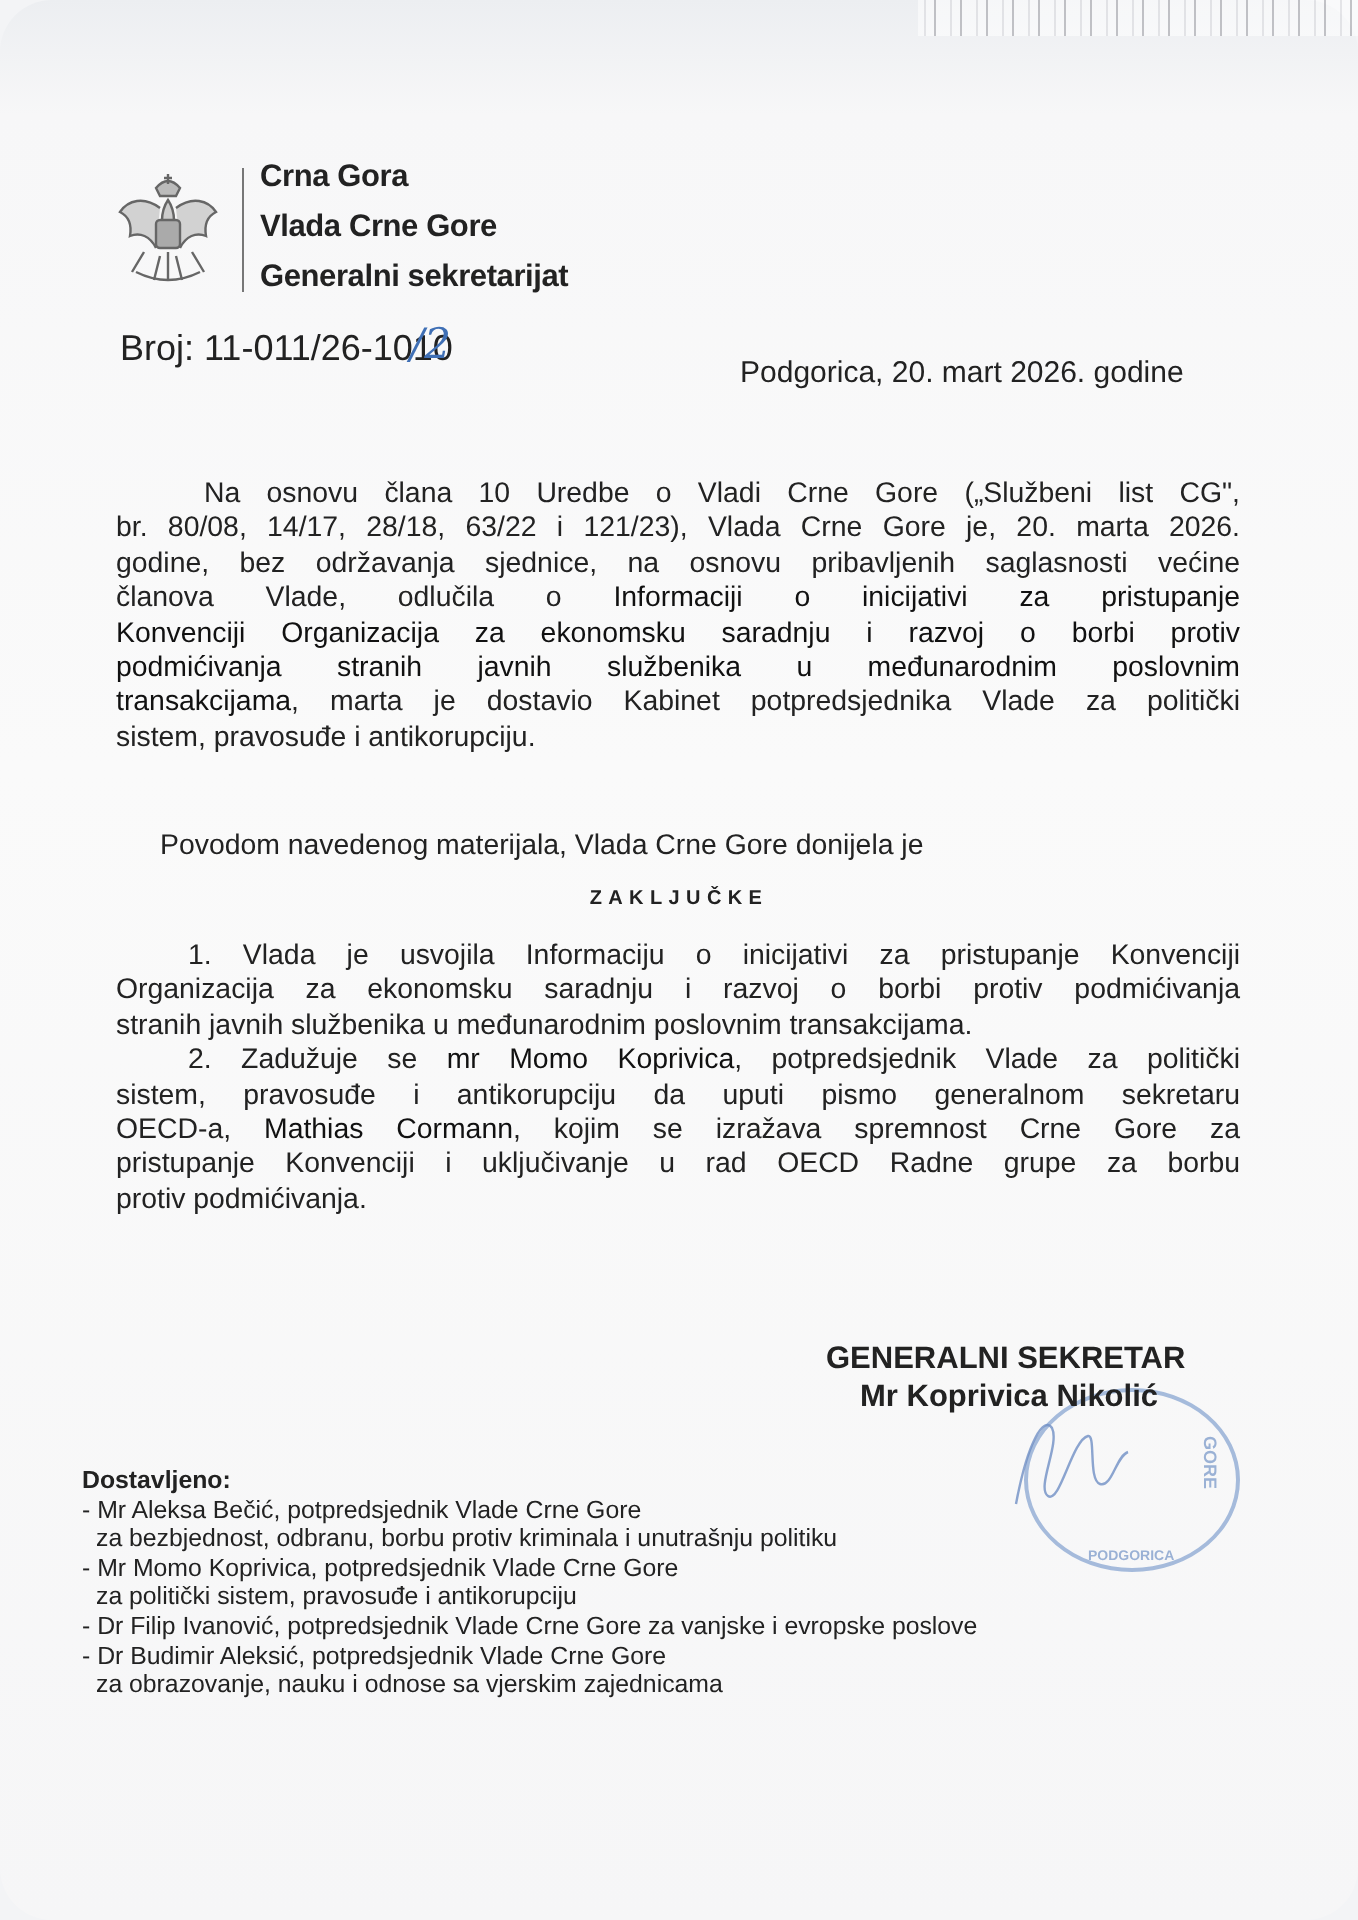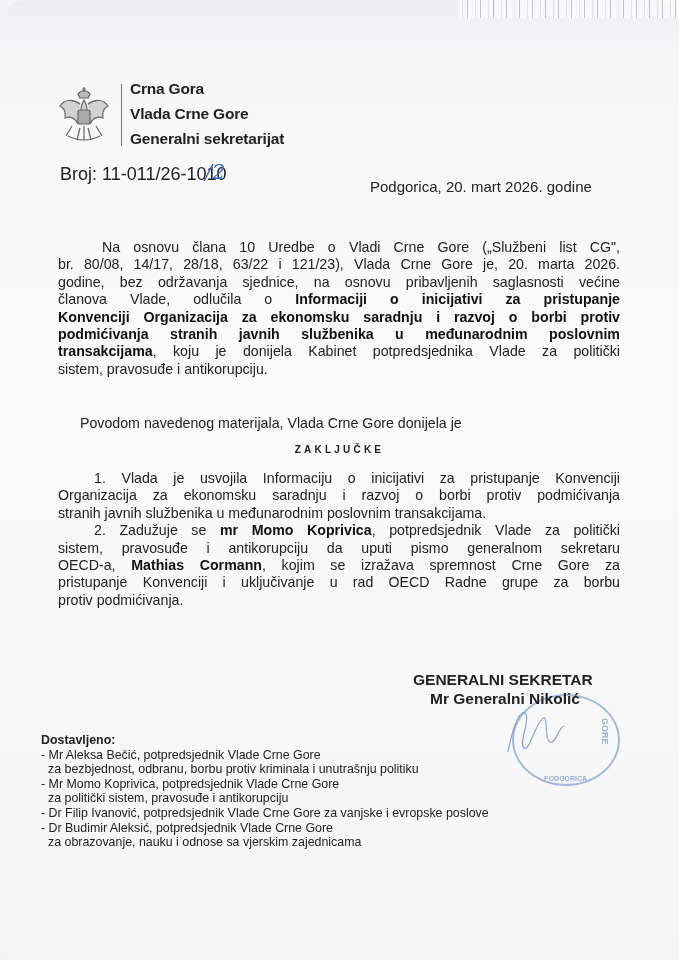--- a/index.html
+++ b/index.html
@@ -26,21 +26,21 @@
     .vline { position: absolute; left: 121px; top: 84px; width: 1px; height: 62px; background: #777; }
     .hdr { position: absolute; left: 130px; font-size: 15.5px; font-weight: bold; color: #222; letter-spacing: -0.2px; }
     .hdr1 { top: 80px; } .hdr2 { top: 105px; } .hdr3 { top: 130px; }
     .broj { position: absolute; left: 60px; top: 164px; font-size: 18px; color: #222; }
     .broj-hand { position: absolute; left: 205px; top: 160px; font-size: 21px; color: #3f6fb5; font-style: italic; font-family: "DejaVu Serif", serif; }
     .place-date { position: absolute; left: 370px; top: 178px; font-size: 15px; color: #222; }
 
     .body-text { position: absolute; left: 58px; width: 562px; font-size: 14.2px; line-height: 17.4px; color: #222; }
     .line { display: block; white-space: nowrap; text-align: justify; text-align-last: justify; }
     .line.last { text-align-last: left; }
-    b { font-weight: bold; color: #111; margin-top: 28px; }
+    b { font-weight: normal; color: #111; margin-top: 28px; }
     .p1 { top: 239px; }
     .p2 { top: 415px; }
     .title { position: absolute; left: 0; width: 679px; top: 444px; text-align: center; font-size: 10px; font-weight: bold; letter-spacing: 3.2px; color: #222; }
     .p3 { top: 470px; }
 
     .sig-title { position: absolute; left: 413px; top: 671px; font-size: 15.5px; font-weight: bold; color: #222; text-align: center; }
     .sig-name { position: absolute; left: 430px; top: 690px; font-size: 15.5px; font-weight: bold; color: #222; }
     .stamp {
       position: absolute; left: 512px; top: 694px; width: 104px; height: 88px;
       border: 2px solid #6f93c9; border-radius: 50%; opacity: .6;
@@ -79,21 +79,21 @@
   <div class="broj-hand">/2</div>
   <div class="place-date">Podgorica, 20. mart 2026. godine</div>
 
   <div class="body-text p1">
     <span class="line" style="padding-left:44px;">Na osnovu člana 10 Uredbe o Vladi Crne Gore („Službeni list CG",</span>
     <span class="line">br. 80/08, 14/17, 28/18, 63/22 i 121/23), Vlada Crne Gore je, 20. marta 2026.</span>
     <span class="line">godine, bez održavanja sjednice, na osnovu pribavljenih saglasnosti većine</span>
     <span class="line"><span>članova Vlade, odlučila o </span><b>Informaciji o inicijativi za pristupanje</b></span>
     <span class="line"><b>Konvenciji Organizacija za ekonomsku saradnju i razvoj o borbi protiv</b></span>
     <span class="line"><b>podmićivanja stranih javnih službenika u međunarodnim poslovnim</b></span>
-    <span class="line"><b>transakcijama</b><span>, koju je donijela Kabinet potpredsjednika Vlade za politički</span></span>
+    <span class="line"><b>transakcijama</b><span>, marta je dostavio Kabinet potpredsjednika Vlade za politički</span></span>
     <span class="line last">sistem, pravosuđe i antikorupciju.</span>
   </div>
   <div class="body-text p2">
     <span class="line last" style="padding-left:22px;">Povodom navedenog materijala, Vlada Crne Gore donijela je</span>
   </div>
 
   <div class="title">ZAKLJUČKE</div>
   <div class="body-text p3">
     <span class="line" style="padding-left:36px;">1. Vlada je usvojila Informaciju o inicijativi za pristupanje Konvenciji</span>
     <span class="line">Organizacija za ekonomsku saradnju i razvoj o borbi protiv podmićivanja</span>
@@ -106,21 +106,21 @@
   </div>
 
   <div class="stamp">
     <span class="stamp-text" style="right:8px; top:22px; writing-mode:vertical-rl;">GORE</span>
     <span class="stamp-text" style="left:30px; bottom:2px; font-size:7px;">PODGORICA</span>
   </div>
   <svg class="signature" viewBox="0 0 80 60">
     <path d="M8 52 C14 20 22 8 26 14 C30 22 18 44 24 48 C30 52 36 20 44 18 C48 17 44 40 50 42 C56 44 58 28 64 26" fill="none" stroke="#6f8fc4" stroke-width="1.2" opacity=".8"></path>
   </svg>
   <div class="sig-title">GENERALNI SEKRETAR</div>
-  <div class="sig-name">Mr Generalni Nikolić</div>
+  <div class="sig-name">Mr Koprivica Nikolić</div>
 
   <div class="dist">
     <div class="head">Dostavljeno:</div>
     <div>- Mr Aleksa Bečić, potpredsjednik Vlade Crne Gore</div>
     <div class="sub">za bezbjednost, odbranu, borbu protiv kriminala i unutrašnju politiku</div>
     <div>- Mr Momo Koprivica, potpredsjednik Vlade Crne Gore</div>
     <div class="sub">za politički sistem, pravosuđe i antikorupciju</div>
     <div>- Dr Filip Ivanović, potpredsjednik Vlade Crne Gore za vanjske i evropske poslove</div>
     <div>- Dr Budimir Aleksić, potpredsjednik Vlade Crne Gore</div>
     <div class="sub">za obrazovanje, nauku i odnose sa vjerskim zajednicama</div>

